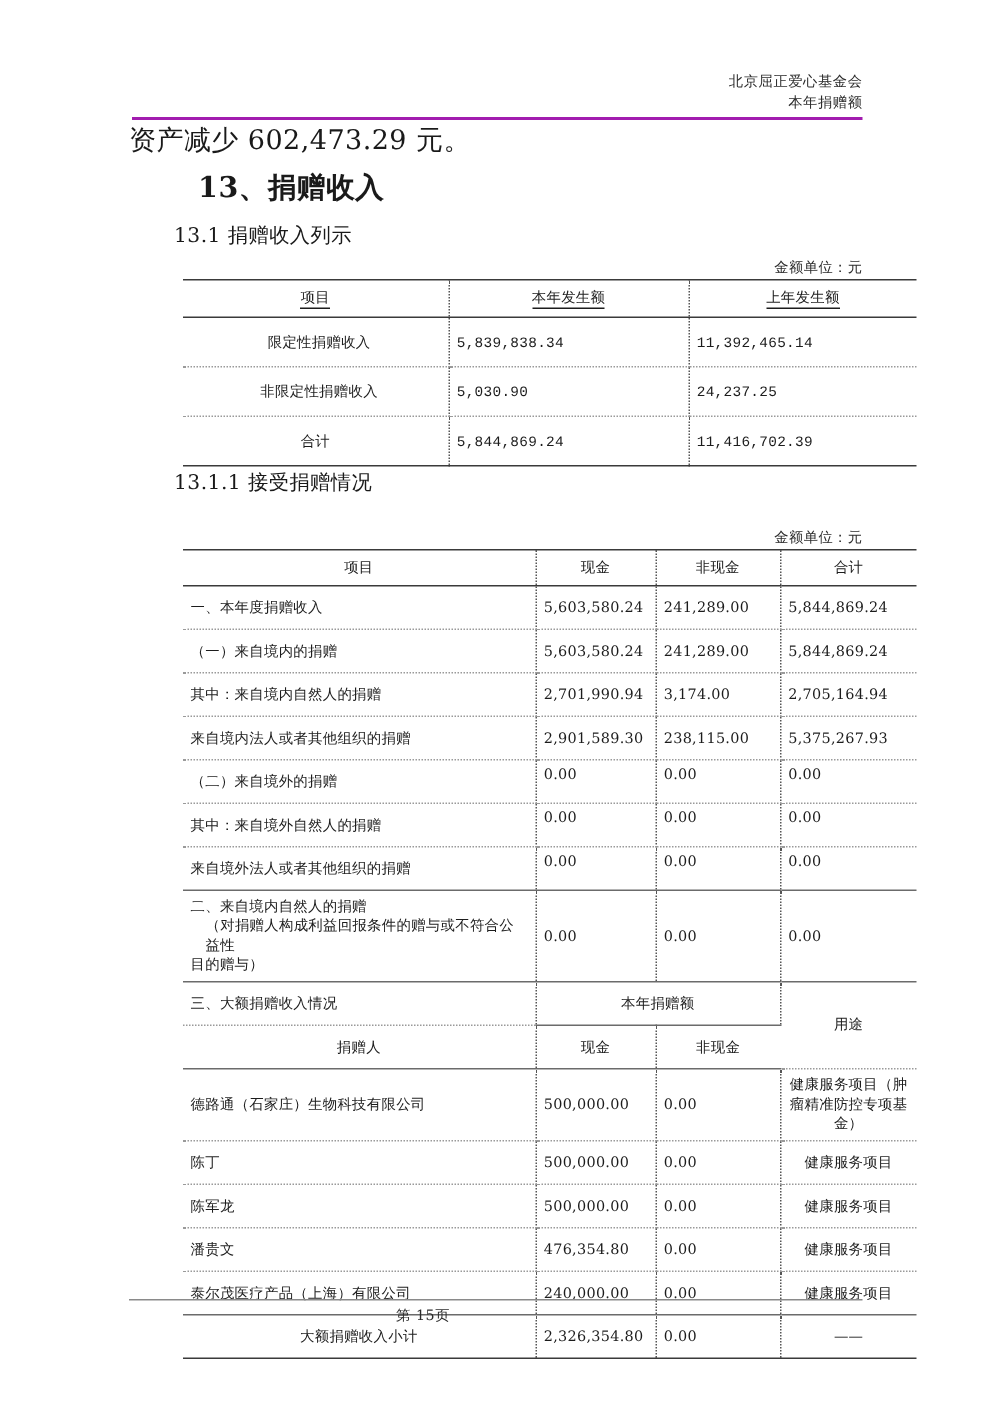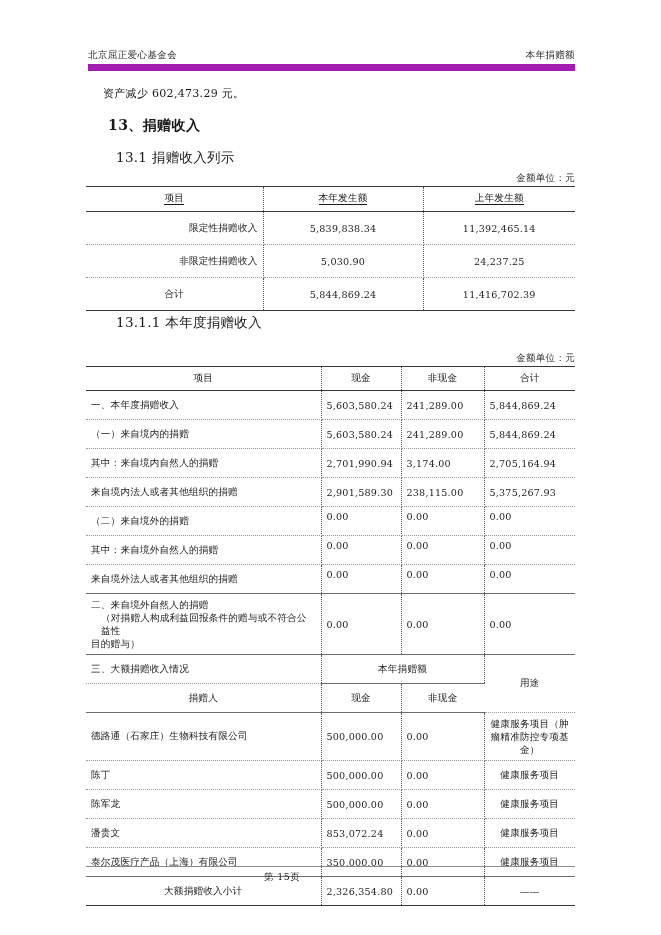--- a/index.html
+++ b/index.html
@@ -26,41 +26,41 @@
   .running-header {
     position: absolute;
     left: 88px;
     top: 48px;
     width: 487px;
     display: flex;
     justify-content: space-between;
     align-items: flex-end;
     font-size: 9.5px;
     line-height: 14px;
-    border-bottom: 7px solid #a21caf;
+    border-bottom: 2px solid #a21caf;
     padding-bottom: 2px;
     color: #2b2b2b;
     letter-spacing: 0.4px;
+    flex-direction: column;
   }
 
   
   .lead-para {
     position: absolute;
     left: 86px;
     top: 84px;
-    font-size: 11px;
+    font-size: 18px;
     line-height: 20px;
     letter-spacing: 0.3px;
-    margin-left: 17px;
   }
   .h2-heading {
     position: absolute;
-    left: 108px;
+    left: 132px;
     top: 115px;
-    font-size: 14px;
+    font-size: 19px;
     font-weight: bold;
     line-height: 20px;
     letter-spacing: 0.4px;
   }
   .h3-heading {
     position: absolute;
     left: 116px;
     top: 147px;
     font-size: 13.5px;
     line-height: 20px;
@@ -80,20 +80,21 @@
   .unit-note.first  { top: 172px; }
   .unit-note.second { top: 352px; }
 
   
   table.doc-table {
     position: absolute;
     border-collapse: collapse;
     font-size: 9.6px;
     color: #1c1c1c;
     table-layout: fixed;
+    margin-left: 36px;
   }
   table.doc-table td, table.doc-table th {
     border-right: 1px dotted #555;
     border-bottom: 1px dotted #9a9a9a;
     padding: 4px 5px;
     font-weight: normal;
     vertical-align: middle;
     letter-spacing: 0.2px;
   }
   table.doc-table td:last-child,
@@ -110,22 +111,22 @@
   #table-donation-summary thead th {
     border-bottom: 1px solid #3a3a3a;
     text-align: center;
     padding: 5px 5px 6px;
   }
   #table-donation-summary thead th span.ul {
     border-bottom: 1px solid #1c1c1c;
     padding-bottom: 1px;
   }
   #table-donation-summary tbody tr:last-child td { border-bottom: none; }
-  #table-donation-summary td.amount { text-align: center; }
-  #table-donation-summary td.item   { text-align: right; padding-left: 10px; }
+  #table-donation-summary td.amount { text-align: left; font-family: Liberation Mono, monospace; }
+  #table-donation-summary td.item   { text-align: center; padding-left: 10px; }
   #table-donation-summary td.center { text-align: center; }
   #table-donation-summary tbody td { height: 24px; }
 
   
   #table-donation-detail {
     left: 86px;
     top: 366px;
     width: 489px;
     border-top: 1.6px solid #3a3a3a;
     border-bottom: 1.6px solid #3a3a3a;
@@ -174,21 +175,21 @@
 
   <div class="running-header">
     <span>北京屈正爱心基金会</span>
     <span>本年捐赠额</span>
   </div>
 
   <div class="lead-para">资产减少 602,473.29 元。</div>
 
   <div class="h2-heading">13、捐赠收入</div>
   <div class="h3-heading">13.1 捐赠收入列示</div>
-  <div class="h3-heading second">13.1.1 本年度捐赠收入</div>
+  <div class="h3-heading second">13.1.1 接受捐赠情况</div>
 
   <div class="unit-note first">金额单位：元</div>
   <div class="unit-note second">金额单位：元</div>
 
   <table id="table-donation-summary" class="doc-table">
     <colgroup>
         <col style="width:177px">
         <col style="width:160px">
         <col style="width:152px">
       </colgroup>
@@ -272,21 +273,21 @@
       </tr>
       <tr class="solidrow">
         <td class="txt ind3">来自境外法人或者其他组织的捐赠</td>
         <td class="num">0.00</td>
         <td class="num">0.00</td>
         <td class="num">0.00</td>
       </tr>
 
       <tr class="solidrow">
         <td class="txt wrapcell">
-          <div>二、来自境外自然人的捐赠</div>
+          <div>二、来自境内自然人的捐赠</div>
           <div style="padding-left:10px">（对捐赠人构成利益回报条件的赠与或不符合公益性</div>
           <div>目的赠与）</div>
         </td>
         <td class="num mid">0.00</td>
         <td class="num mid">0.00</td>
         <td class="num mid">0.00</td>
       </tr>
 
       <tr>
         <td class="txt ind0">三、大额捐赠收入情况</td>
@@ -312,27 +313,27 @@
         <td class="ctr">健康服务项目</td>
       </tr>
       <tr>
         <td class="txt ind1">陈军龙</td>
         <td class="num mid">500,000.00</td>
         <td class="num mid">0.00</td>
         <td class="ctr">健康服务项目</td>
       </tr>
       <tr>
         <td class="txt ind1">潘贵文</td>
-        <td class="num mid">853,072.24</td>
+        <td class="num mid">476,354.80</td>
         <td class="num mid">0.00</td>
         <td class="ctr">健康服务项目</td>
       </tr>
       <tr class="solidrow">
         <td class="txt ind1">泰尔茂医疗产品（上海）有限公司</td>
-        <td class="num mid">350,000.00</td>
+        <td class="num mid">240,000.00</td>
         <td class="num mid">0.00</td>
         <td class="ctr">健康服务项目</td>
       </tr>
       <tr>
         <td class="ctr">大额捐赠收入小计</td>
         <td class="num mid">2,326,354.80</td>
         <td class="num mid">0.00</td>
         <td class="ctr">——</td>
       </tr>
     </tbody>

